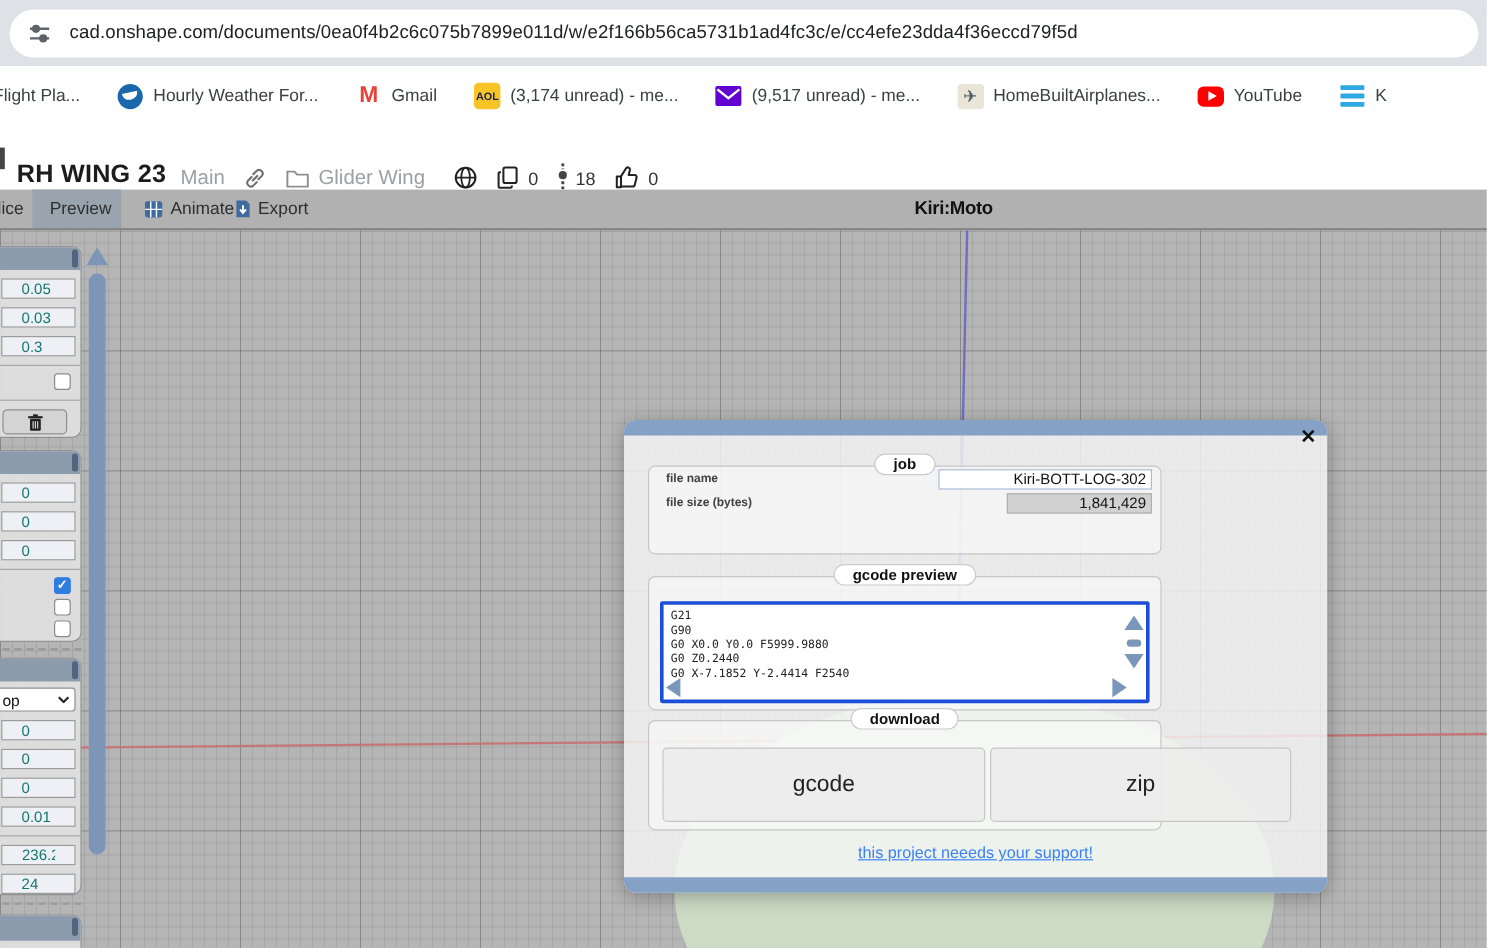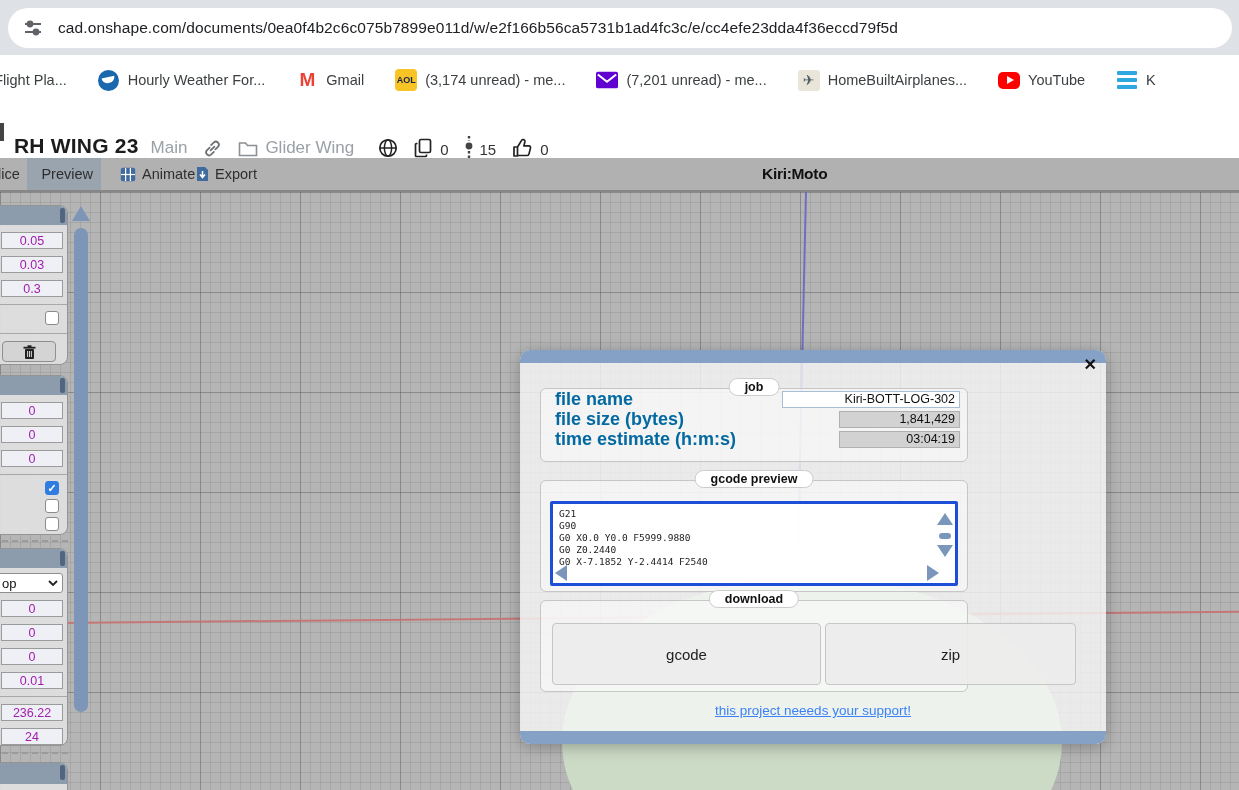--- a/index.html
+++ b/index.html
@@ -54,51 +54,51 @@
   .stock-ellipse { position:absolute; left:562px; top:385px; width:500px; height:330px; border-radius:50%; background:#ccdbc6; z-index:2; }
 
   
   .slider-up { position:absolute; left:72px; top:206px; width:0; height:0; border-left:9px solid transparent; border-right:9px solid transparent; border-bottom:15px solid #7d96b7; z-index:2; }
   .slider-bar { position:absolute; left:74px; top:228px; width:14px; height:484px; border-radius:7px; background:#7d96b7; z-index:2; }
 
   
   .panel { position:absolute; left:-10px; width:78px; background:rgba(222,222,222,0.97); border:1px solid #949494; border-radius:8px; z-index:4; }
   .phead { height:19px; background:#8c9cac; border-radius:7px 7px 0 0; position:relative; }
   .phead::after { content:""; position:absolute; right:2px; top:2px; width:5px; height:15px; background:#51667e; border-radius:2px; }
-  .pfield { display:block; width:62px; margin:7px 4px 0 10px; height:17px; background:#eef0f6; border:1px solid #9b9b9b; text-align:center; font-size:12.5px; padding:0 4px; font-family:"Liberation Sans",sans-serif; color:#a21caf; }
+  .pfield { display:block; width:62px; margin:7px 4px 0 10px; height:17px; background:#eef0f6; border:1px solid #9b9b9b; text-align:left; font-size:12.5px; padding:0 16px; font-family:"Liberation Sans",sans-serif; color:#0f766e; }
   .pdiv { border-top:1px solid #a8a8a8; margin:7px 0 0 0; }
   .cbrow { text-align:right; padding-right:8px; margin-top:6px; height:15px; }
   .cb { display:inline-block; width:14px; height:14px; background:#fff; border:1.5px solid #8b8b8b; border-radius:3px; vertical-align:top; }
   .cb.checked { background:#2f7de1; border-color:#2f7de1; color:#fff; font-size:11px; line-height:13px; text-align:center; font-weight:bold; }
   .trash-btn { display:block; margin:7px auto 7px auto; width:54px; height:21px; background:#d4d4d4; border:1px solid #8f8f8f; border-radius:4px; text-align:center; line-height:18px; }
   .pselect { display:flex; align-items:center; justify-content:space-between; margin:5px 4px 0 6px; height:20px; background:#fff; border:1px solid #8f8f8f; border-radius:3px; padding:0 4px; font-size:13px; color:#111; }
   .ticks { position:absolute; left:2px; width:66px; border-top:2px dashed #9b9b9b; z-index:4; }
 
   
   .dialog { position:absolute; left:520px; top:350px; width:586px; height:394px; background:rgba(246,247,246,0.80); border-radius:10px; box-shadow:0 3px 16px rgba(0,0,0,0.28); z-index:5; }
   .dlg-bar-top { position:absolute; left:0; top:0; width:100%; height:13px; background:#85a2c6; border-radius:10px 10px 0 0; }
   .dlg-bar-bot { position:absolute; left:0; bottom:0; width:100%; height:13px; background:#85a2c6; border-radius:0 0 10px 10px; }
   .dlg-close { position:absolute; right:9px; top:7px; font-size:16px; font-weight:bold; color:#111; line-height:16px; cursor:pointer; z-index:6; }
   .fs { position:absolute; left:20px; width:428px; border:1px solid #c6c6c6; border-radius:6px; background:rgba(252,252,252,0.55); }
   .fs-legend { position:absolute; top:-11px; left:50%; transform:translateX(-50%); background:#fff; border:1px solid #ccc; border-radius:9px; padding:1px 15px; font-weight:bold; font-size:12.5px; color:#111; white-space:nowrap; }
   .fs-job { top:38px; height:74px; }
   .jrow { display:flex; justify-content:space-between; align-items:center; height:20px; padding:0 7px 0 14px; }
   .jrow:first-of-type { margin-top:9px; }
-  .jlabel { font-weight:bold; font-size:18px; color:#0369a1; }
+  .jlabel { font-weight:bold; font-size:10px; color:#404040; }
   .val-input { width:178px; height:17px; background:#fff; border:1px solid #a9bdd4; text-align:right; font-size:12.5px; padding:0 4px; font-family:"Liberation Sans",sans-serif; color:#111; }
   .val-ro { width:121px; height:17px; background:#d2d2d2; border:1px solid #b0b0b0; text-align:right; font-size:12.5px; padding:0 4px; line-height:15px; color:#111; }
   .fs-gcode { top:130px; height:112px;text-decoration:underline; }
   .gcode-box { position:absolute; left:9px; top:20px; right:9px; bottom:5px; background:rgba(255,255,255,0.92); border:3px solid #1d4ed8; border-radius:2px; overflow:hidden; font-family:"DejaVu Sans Mono", monospace; font-size:9.5px; line-height:12px; color:#222; padding:4px 6px; white-space:pre; }
   .sb-up { position:absolute; right:14px; top:32px; width:0; height:0; border-left:8px solid transparent; border-right:8px solid transparent; border-bottom:12px solid #7b96bb; }
   .sb-thumb { position:absolute; right:16px; top:52px; width:12px; height:6px; border-radius:3px; background:#7b96bb; }
   .sb-down { position:absolute; right:14px; top:64px; width:0; height:0; border-left:8px solid transparent; border-right:8px solid transparent; border-top:12px solid #7b96bb; }
   .sb-left { position:absolute; left:14px; bottom:10px; width:0; height:0; border-top:8px solid transparent; border-bottom:8px solid transparent; border-right:12px solid #7b96bb; }
   .sb-right { position:absolute; right:28px; bottom:10px; width:0; height:0; border-top:8px solid transparent; border-bottom:8px solid transparent; border-left:12px solid #7b96bb; }
   .fs-dl { top:250px; height:92px; }
-  .dl-btn { position:absolute; top:22px; height:62px; background:rgba(236,236,236,0.95); border:1px solid #c6c6c6; border-radius:4px; font-size:15px; color:#222; display:flex; align-items:center; justify-content:center; cursor:pointer; }
+  .dl-btn { position:absolute; top:22px; height:62px; background:rgba(236,236,236,0.95); border:1px solid #c6c6c6; border-radius:4px; font-size:19px; color:#222; display:flex; align-items:center; justify-content:center; cursor:pointer; }
   .dl-gcode { left:11px; width:269px; }
   .dl-zip { left:284px; width:251px; }
   .support { position:absolute; left:0; top:353px; width:100%; text-align:center; font-size:13.5px; color:#3b82f6; text-decoration:underline; cursor:pointer; }
 
   svg { display:block; }
 </style>
 </head>
 <body>
 
 <div id="screen">
@@ -135,21 +135,21 @@
         </span>
       <span class="bm-label">(3,174 unread) - me...</span>
     </div>
     <div class="bm">
       <span class="bm-icon">
         <svg width="24" height="18" viewBox="0 0 24 18">
             <rect x="0" y="0" width="24" height="18" rx="2" fill="#6001d2"></rect>
             <polyline points="2,3 12,11 22,3" fill="none" stroke="#fff" stroke-width="2.2"></polyline>
           </svg>
       </span>
-      <span class="bm-label">(7,201 unread) - me...</span>
+      <span class="bm-label">(9,517 unread) - me...</span>
     </div>
     <div class="bm">
       <span class="bm-icon">
           <span class="hba">✈</span>
         </span>
       <span class="bm-label">HomeBuiltAirplanes...</span>
     </div>
     <div class="bm">
       <span class="bm-icon">
           <span class="yt"></span>
@@ -195,21 +195,21 @@
         </svg>
     </span>
     <span class="hcount">0</span>
     <span class="hicon">
       <svg width="8" height="22" viewBox="0 0 8 22">
           <line x1="4" y1="0" x2="4" y2="5" stroke="#444" stroke-width="2.4" stroke-dasharray="2.5 2"></line>
           <circle cx="4" cy="10" r="3.4" fill="#444"></circle>
           <line x1="4" y1="15" x2="4" y2="22" stroke="#444" stroke-width="2.4" stroke-dasharray="2.5 2"></line>
         </svg>
     </span>
-    <span class="hcount">15</span>
+    <span class="hcount">18</span>
     <span class="hicon">
       <svg width="21" height="20" viewBox="0 0 21 20">
           <path d="M2 9 h3.5 v9 H2 z M5.5 17.5 h9.5 a2 2 0 0 0 2-1.6 l1.5-6 a1.6 1.6 0 0 0 -1.6-2 h-5 l1-4.2 a1.8 1.8 0 0 0 -3.3-1.3 L5.5 9" fill="none" stroke="#222" stroke-width="1.7" stroke-linejoin="round"></path>
         </svg>
     </span>
     <span class="hcount">0</span>
   </div>
 
   <div class="tabbar">
     <div class="tab" style="left:-10px">
@@ -312,24 +312,20 @@
     <div class="fs fs-job">
       <div class="fs-legend">job</div>
       <div class="jrow">
         <span class="jlabel">file name</span>
         <input class="val-input" value="Kiri-BOTT-LOG-302" style="">
       </div>
       <div class="jrow">
         <span class="jlabel">file size (bytes)</span>
         <span class="val-ro">1,841,429</span>
       </div>
-      <div class="jrow">
-        <span class="jlabel">time estimate (h:m:s)</span>
-        <span class="val-ro">03:04:19</span>
-      </div>
     </div>
 
     <div class="fs fs-gcode">
       <div class="fs-legend">gcode preview</div>
       <div class="gcode-box">G21
 G90
 G0 X0.0 Y0.0 F5999.9880
 G0 Z0.2440
 G0 X-7.1852 Y-2.4414 F2540</div>
       <div class="sb-up"></div>

